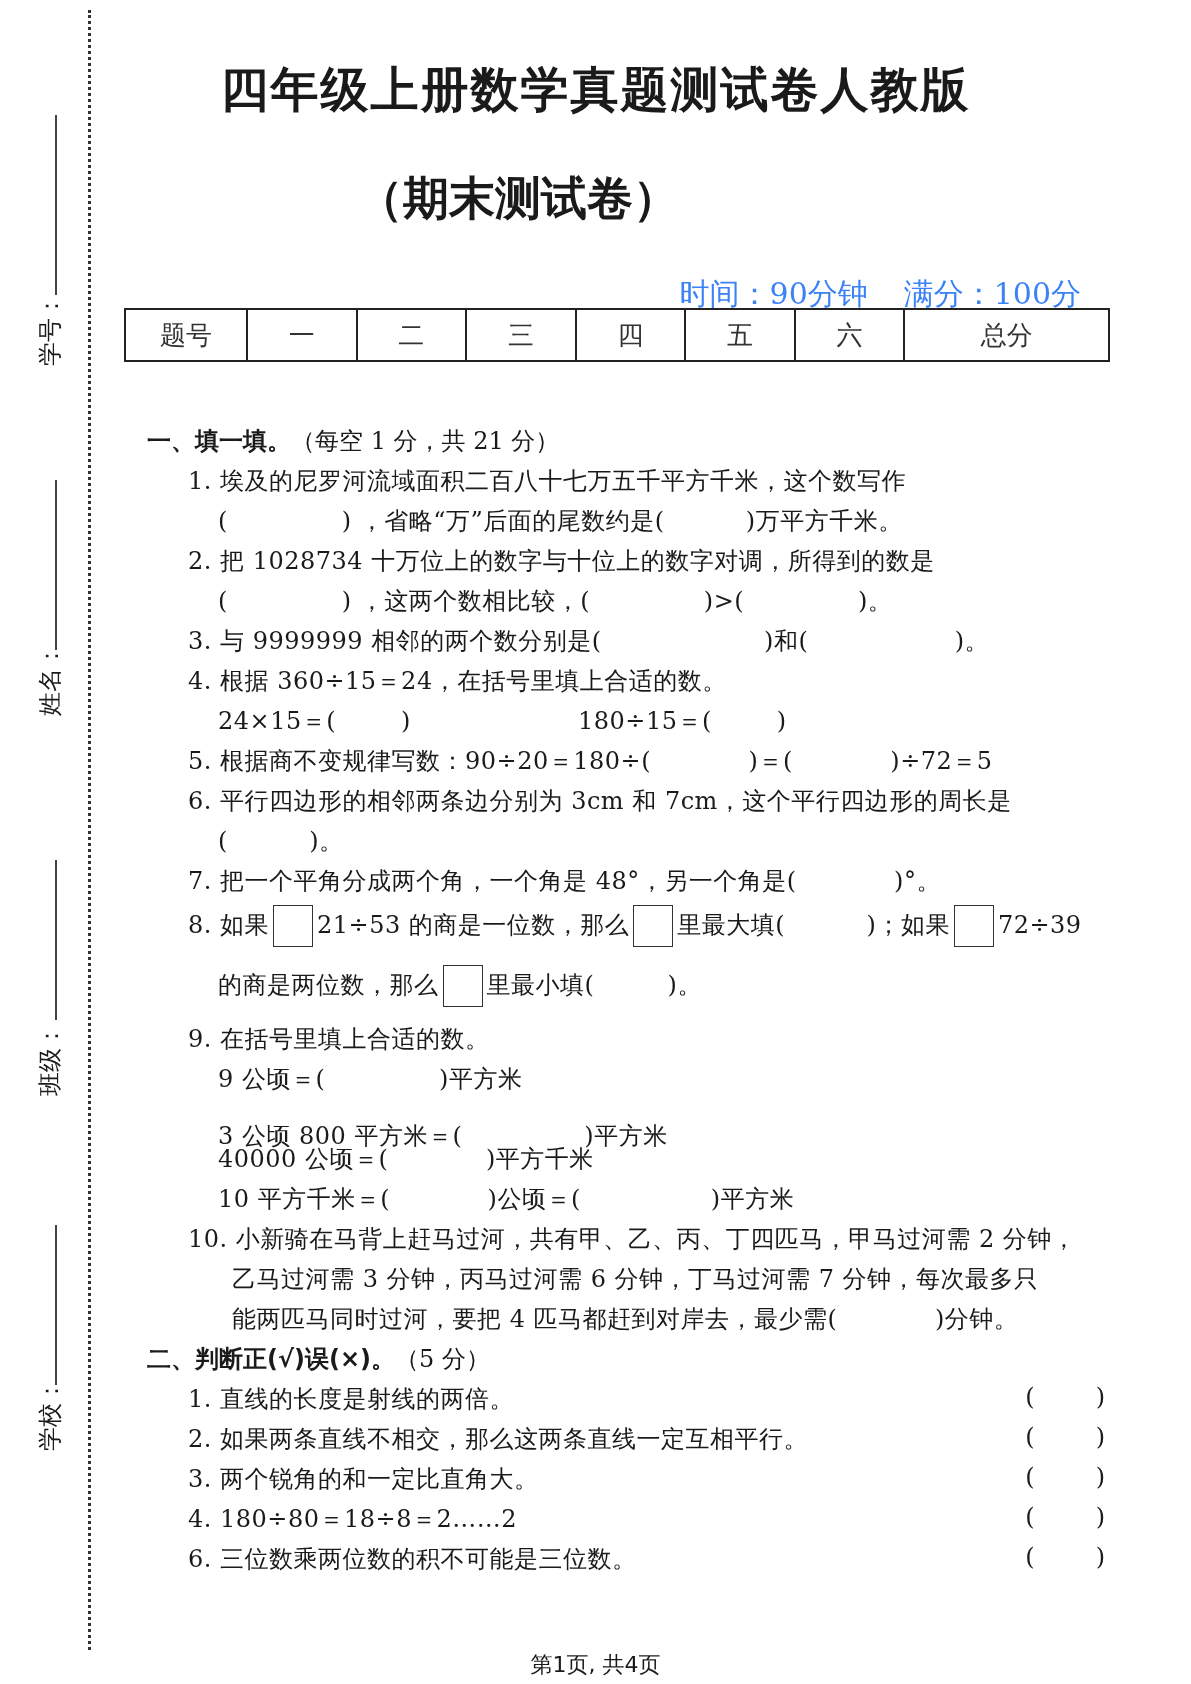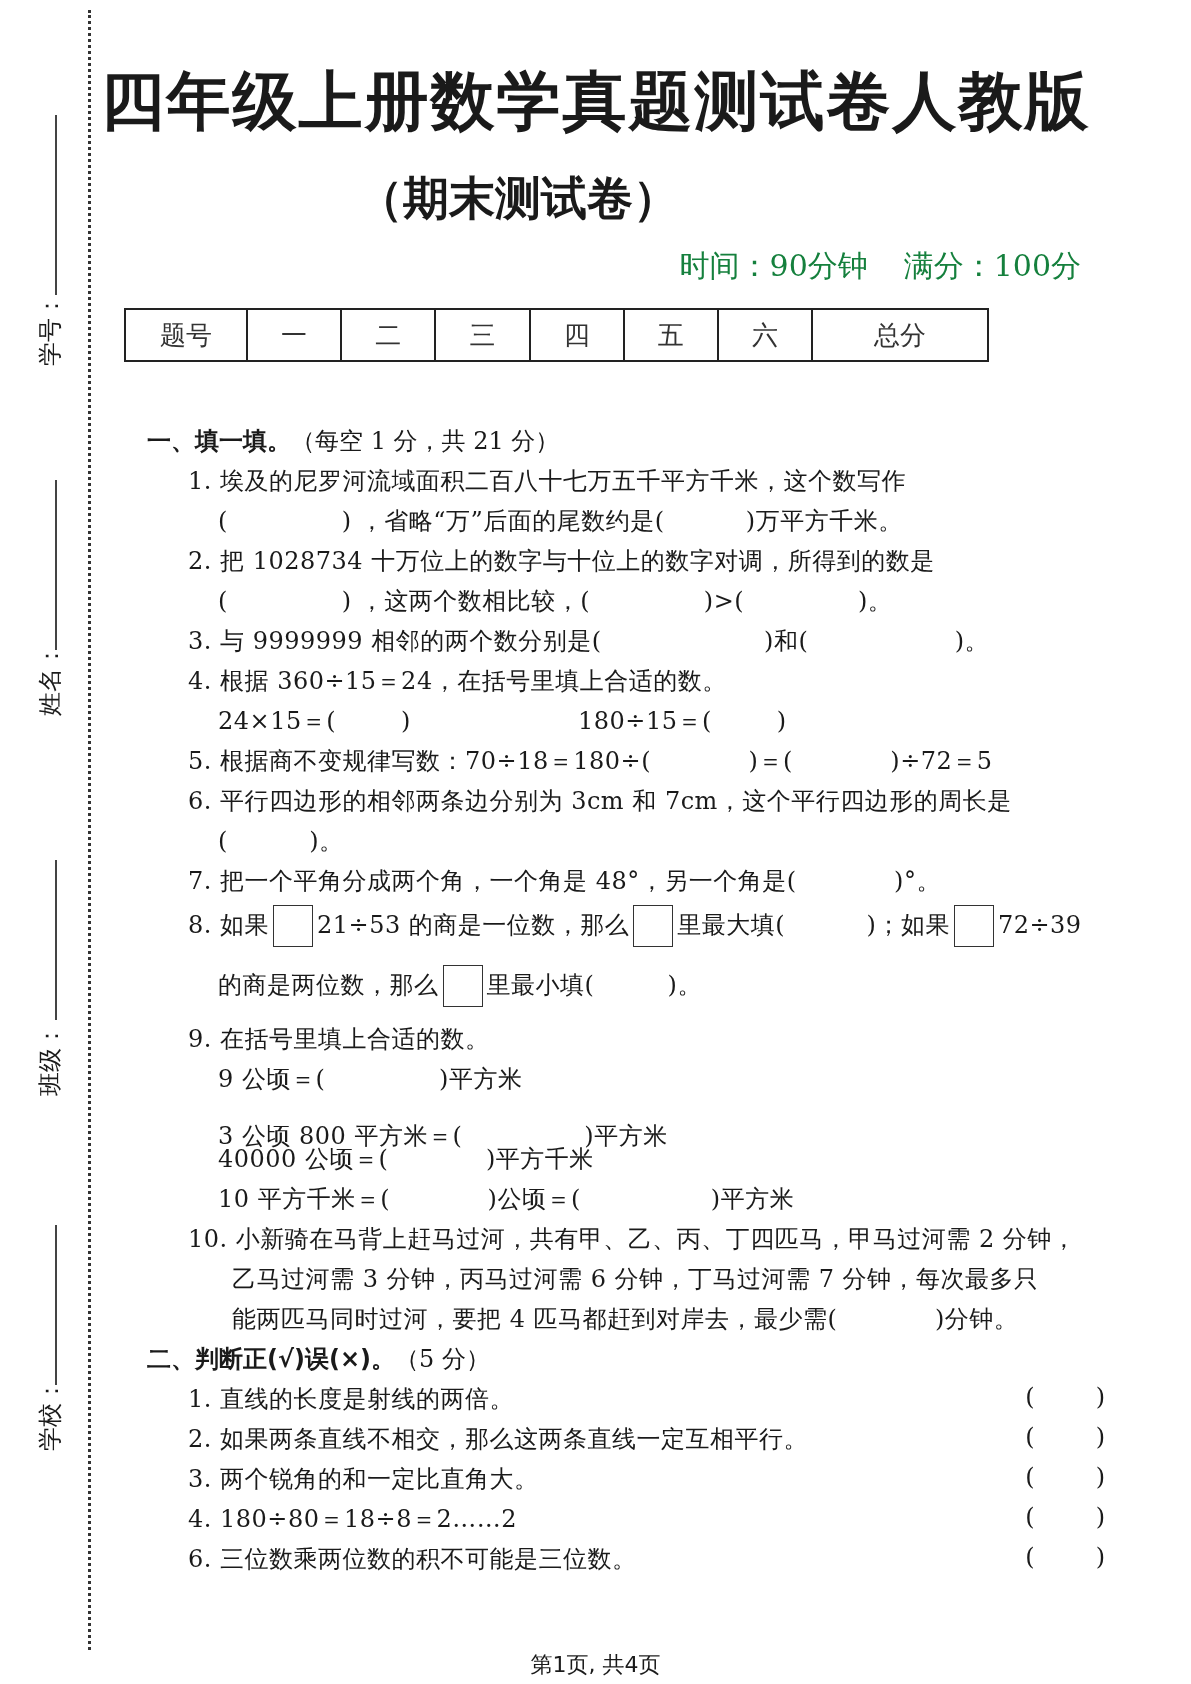--- a/index.html
+++ b/index.html
@@ -5,26 +5,26 @@
   html, body { margin: 0; padding: 0; background: #ffffff; }
   body { width: 1191px; height: 1684px; position: relative; overflow: hidden;
          font-family: "DejaVu Serif", "Liberation Serif", serif; color: #1a1a1a; }
   .dash-line { position: absolute; left: 88px; top: 10px; height: 1640px; width: 0;
                border-left: 3px dotted #333; }
   .side-rule { position: absolute; left: 55px; width: 2px; background: #444; }
   .side-label { position: absolute; left: 30px; width: 40px; font-size: 24px;
                 font-family: "DejaVu Sans", sans-serif; transform: rotate(-90deg);
                 transform-origin: center; text-align: center; white-space: nowrap; }
   .title { position: absolute; left: 0; width: 1191px; top: 58px; text-align: center;
-           font-family: "DejaVu Sans", sans-serif; font-weight: bold; font-size: 64px; letter-spacing: 2px; }
+           font-family: "DejaVu Sans", sans-serif; font-weight: bold; font-size: 48px; letter-spacing: 2px; }
   .subtitle { position: absolute; left: 0; width: 1036px; top: 168px; text-align: center;
               font-family: "DejaVu Sans", sans-serif; font-weight: bold; font-size: 46px; }
-  .meta { position: absolute; right: 110px; top: 246px; font-size: 30px; color: #15803d; }
+  .meta { position: absolute; right: 110px; top: 274px; font-size: 30px; color: #3b82f6; }
   .meta span { margin-left: 36px; }
-  table.score { position: absolute; left: 124px; top: 308px; width: 865px; border-collapse: collapse; }
+  table.score { position: absolute; left: 124px; top: 308px; width: 986px; border-collapse: collapse; }
   table.score td { border: 2px solid #222; height: 48px; text-align: center; font-size: 26px; color: #333; }
   .sec { position: absolute; left: 147px; font-size: 24px; white-space: nowrap; }
   .sec b { font-family: "DejaVu Sans", sans-serif; }
   .q { position: absolute; font-size: 24px; white-space: pre; letter-spacing: 0.5px; }
   .box { display: inline-block; width: 38px; height: 40px; border: 1.5px solid #333;
          vertical-align: middle; margin: 0 4px; }
   .paren { position: absolute; right: 86px; font-size: 24px; white-space: pre; }
   .footer { position: absolute; left: 0; width: 1191px; top: 1650px; text-align: center;
             font-family: "DejaVu Sans", sans-serif; font-size: 22px; }
 </style>
@@ -71,21 +71,21 @@
 </div>
 
 <div class="q" style="left:188px;top:465px;">1. 埃及的尼罗河流域面积二百八十七万五千平方千米，这个数写作</div>
 <div class="q" style="left:218px;top:505px;">(              ) ，省略“万”后面的尾数约是(          )万平方千米。</div>
 <div class="q" style="left:188px;top:545px;">2. 把 1028734 十万位上的数字与十位上的数字对调，所得到的数是</div>
 <div class="q" style="left:218px;top:585px;">(              ) ，这两个数相比较，(              )&gt;(              )。</div>
 <div class="q" style="left:188px;top:625px;">3. 与 9999999 相邻的两个数分别是(                    )和(                  )。</div>
 <div class="q" style="left:188px;top:665px;">4. 根据 360÷15＝24，在括号里填上合适的数。</div>
 <div class="q" style="left:218px;top:705px;">24×15＝(        )</div>
 <div class="q" style="left:578px;top:705px;">180÷15＝(        )</div>
-<div class="q" style="left:188px;top:745px;">5. 根据商不变规律写数：70÷18＝180÷(            )＝(            )÷72＝5</div>
+<div class="q" style="left:188px;top:745px;">5. 根据商不变规律写数：90÷20＝180÷(            )＝(            )÷72＝5</div>
 <div class="q" style="left:188px;top:785px;">6. 平行四边形的相邻两条边分别为 3cm 和 7cm，这个平行四边形的周长是</div>
 <div class="q" style="left:218px;top:825px;">(          )。</div>
 <div class="q" style="left:188px;top:865px;">7. 把一个平角分成两个角，一个角是 48°，另一个角是(            )°。</div>
 
 <div class="q" style="left:188px;top:905px;"><span>8. 如果</span><span class="box"></span><span>21÷53 的商是一位数，那么</span><span class="box"></span><span>里最大填(          )；如果</span><span class="box"></span><span>72÷39</span></div>
 <div class="q" style="left:218px;top:965px;"><span>的商是两位数，那么</span><span class="box"></span><span>里最小填(         )。</span></div>
 
 <div class="q" style="left:188px;top:1023px;">9. 在括号里填上合适的数。</div>
 <div class="q" style="left:218px;top:1063px;">9 公顷＝(              )平方米</div>
 <div class="q" style="left:218px;top:1103px;margin-top:17px;">3 公顷 800 平方米＝(               )平方米</div>

